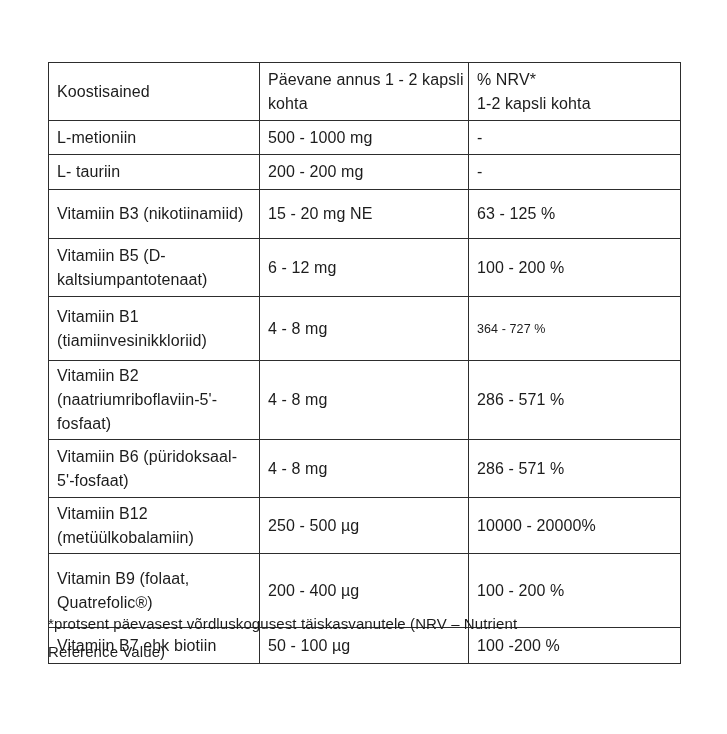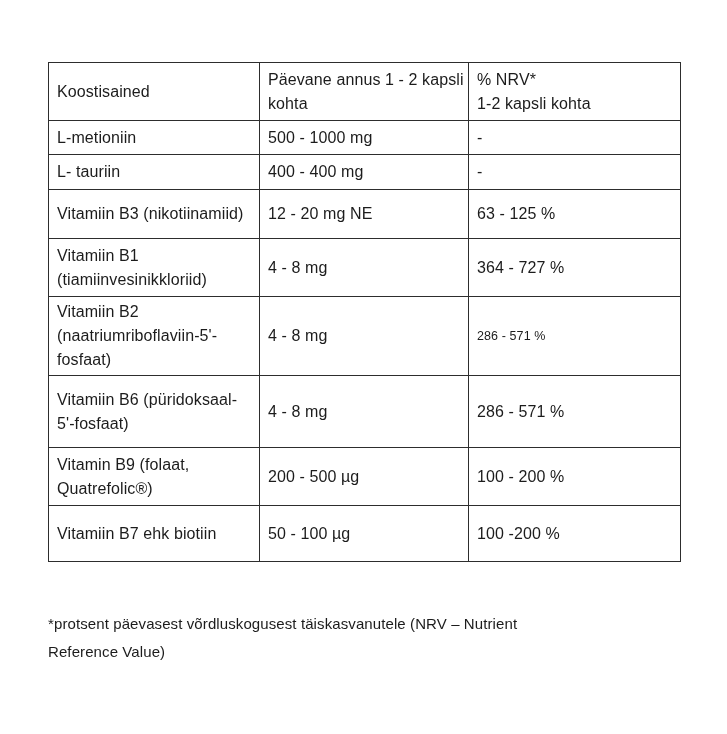--- a/index.html
+++ b/index.html
@@ -89,27 +89,33 @@
         </tr>
       </thead>
       <tbody>
           <tr>
             <td>L-metioniin</td>
             <td>500 - 1000 mg</td>
             <td>-</td>
           </tr>
           <tr>
             <td>L- tauriin</td>
-            <td>400 - 400 mg</td>
+            <td>200 - 200 mg</td>
             <td>-</td>
           </tr>
           <tr>
             <td>Vitamiin B3 (nikotiinamiid)</td>
-            <td>12 - 20 mg NE</td>
+            <td>15 - 20 mg NE</td>
             <td>63 - 125 %</td>
+          </tr>
+          <tr>
+            <td>Vitamiin B5 (D-
+kaltsiumpantotenaat)</td>
+            <td>6 - 12 mg</td>
+            <td>100 - 200 %</td>
           </tr>
           <tr>
             <td>Vitamiin B1
 (tiamiinvesinikkloriid)</td>
             <td>4 - 8 mg</td>
             <td>364 - 727 %</td>
           </tr>
           <tr>
             <td>Vitamiin B2
 (naatriumriboflaviin-5'-
@@ -117,23 +123,29 @@
             <td>4 - 8 mg</td>
             <td>286 - 571 %</td>
           </tr>
           <tr>
             <td>Vitamiin B6 (püridoksaal-
 5'-fosfaat)</td>
             <td>4 - 8 mg</td>
             <td>286 - 571 %</td>
           </tr>
           <tr>
+            <td>Vitamiin B12
+(metüülkobalamiin)</td>
+            <td>250 - 500 µg</td>
+            <td>10000 - 20000%</td>
+          </tr>
+          <tr>
             <td>Vitamin B9 (folaat,
 Quatrefolic®)</td>
-            <td>200 - 500 µg</td>
+            <td>200 - 400 µg</td>
             <td>100 - 200 %</td>
           </tr>
           <tr>
             <td>Vitamiin B7 ehk biotiin</td>
             <td>50 - 100 µg</td>
             <td>100 -200 %</td>
           </tr>
         </tbody>
     </table>
   </div>

